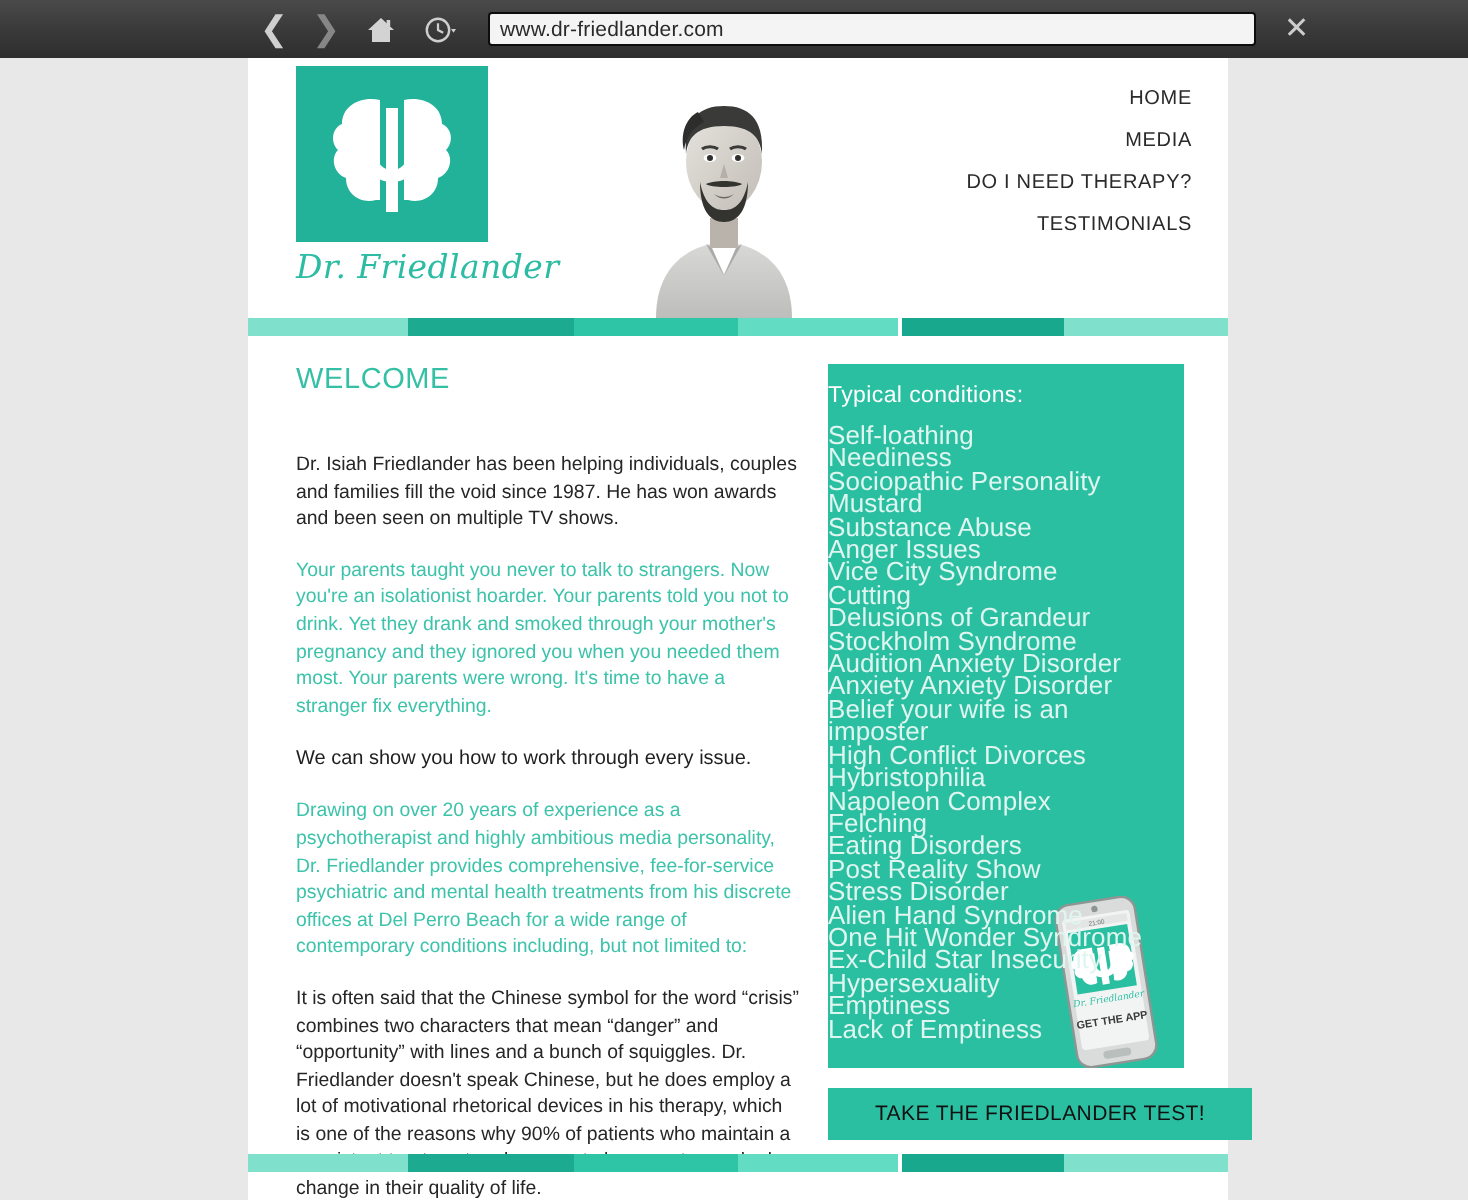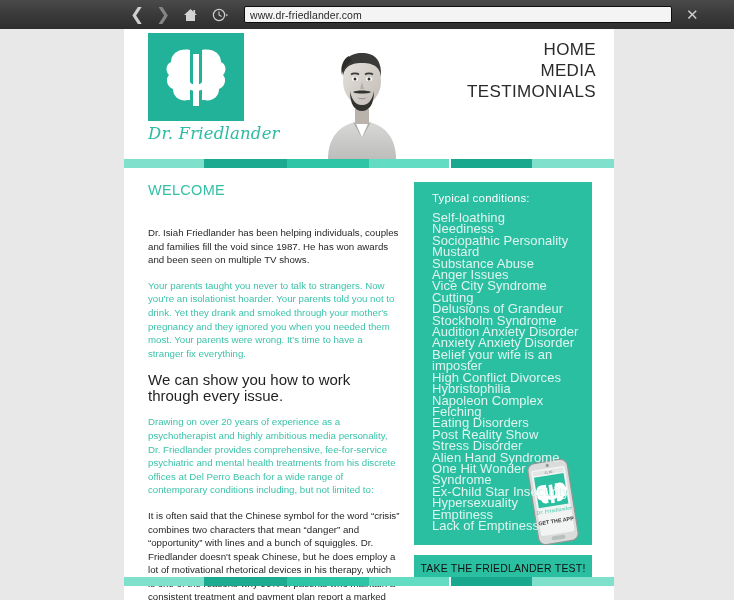--- a/index.html
+++ b/index.html
@@ -22,21 +22,21 @@
     width: 26px; height: 26px;
     display: flex; align-items: center; justify-content: center;
     color: #cfcfcf; font-size: 17px; line-height: 1;
     cursor: pointer; user-select: none;
   }
   .nav-btn.dim { color: #868686; }
   .home-btn { width: 28px; height: 26px; display:flex; align-items:center; justify-content:center; cursor:pointer; }
   .hist-btn { width: 34px; height: 26px; display:flex; align-items:center; justify-content:center; cursor:pointer; color:#cfcfcf; }
   .url-bar {
     flex: 0 0 auto;
-    width: 428px; height: 17px;
+    width: 384px; height: 17px;
     margin-left: 6px;
     background: #f4f4f4;
     border: 1px solid #0d0d0d;
     border-radius: 2px;
     display: flex; align-items: center;
     padding: 0 5px;
     font-size: 10.5px; color: #2a2a2a;
     letter-spacing: 0.1px;
   }
   .close-btn {
@@ -83,21 +83,21 @@
   .portrait {
     position: absolute; left: 188px; top: 0;
     width: 100px; height: 130px;
     overflow: hidden;
   }
   .nav-menu {
     position: absolute; right: 18px; top: 10px;
     text-align: right;
   }
   .nav-item {
-    font-size: 17px;
+    font-size: 10px;
     color: #2a2a2a;
     letter-spacing: 0.35px;
     line-height: 21px;
     cursor: pointer;
     white-space: nowrap;
   }
 
   
   .stripe { display: flex; width: 490px; height: 9px; }
   .stripe-top { margin-top: 0; }
@@ -119,34 +119,34 @@
   }
   .para {
     font-size: 9.7px;
     line-height: 13.6px;
     color: #262626;
     margin-bottom: 12px;
     text-align: left;
   }
   .para.teal { color: #3cc3aa; }
   .para.lead {
-    font-size: 15px;
+    font-size: 10px;
     color: #1f1f1f;
     line-height: 16px;
     margin-bottom: 11px;
   }
 
   
   .col-side {
     position: relative;
     width: 178px;
   }
   .cond-box {
     background: #2bbfa2;
-    padding: 10px 12px 14px 18px;
+    padding: 10px 12px 14px 0;
     position: relative;
     min-height: 318px;
     overflow: hidden;
   }
   .cond-title {
     color: #ffffff;
     font-size: 11.5px;
     margin-bottom: 8px;
     letter-spacing: 0.2px;
   }
@@ -159,21 +159,21 @@
     z-index: 2;
   }
   .phone {
     position: absolute;
     right: 6px; bottom: 0px;
     width: 66px; height: 86px;
     z-index: 1;
   }
   .cta-btn {
     margin-top: 10px;
-    width: 178px; height: 26px;
+    width: 212px; height: 26px;
     background: #2bbfa2;
     color: #111111;
     font-size: 10.5px;
     letter-spacing: 0.2px;
     display: flex; align-items: center; justify-content: center;
     cursor: pointer;
     white-space: nowrap;
   }
 </style>
 </head>
@@ -268,20 +268,21 @@
           <path d="M38 62 C38 76 43 82 50 82 C57 82 62 76 62 62
                    C60 72 56 76 50 76 C44 76 40 72 38 62 Z" fill="#33332f"></path>
 
           <path d="M45 68 C48 71 52 71 55 68 C52 70 48 70 45 68 Z" fill="#6d6a64"></path>
         </svg>
       </div>
 
       <div class="nav-menu">
         <div class="nav-item">HOME</div>
         <div class="nav-item">MEDIA</div>
+        <div class="nav-item">DO I NEED THERAPY?</div>
         <div class="nav-item">TESTIMONIALS</div>
       </div>
     </div>
 
     <div class="stripe stripe-top">
         <div style="background: rgb(127, 224, 204); width: 118px; height: 100%;"></div>
         <div style="background: rgb(28, 171, 144); width: 122px; height: 100%;"></div>
         <div style="background: rgb(46, 197, 166); width: 120px; height: 100%;"></div>
         <div style="background: rgb(99, 220, 196); width: 118px; height: 100%;"></div>
         <div style="background: rgb(255, 255, 255); width: 2px; height: 100%;"></div>

